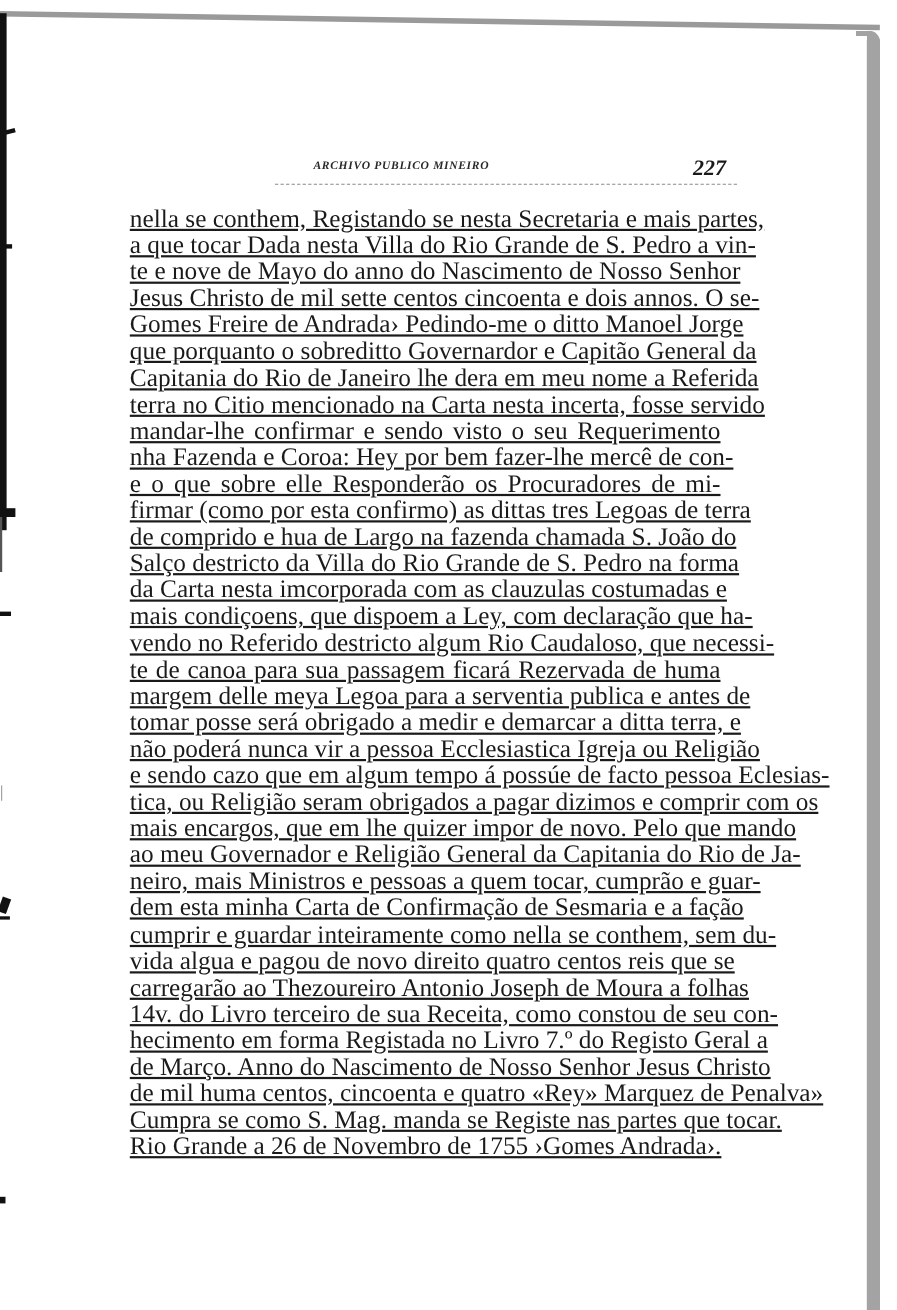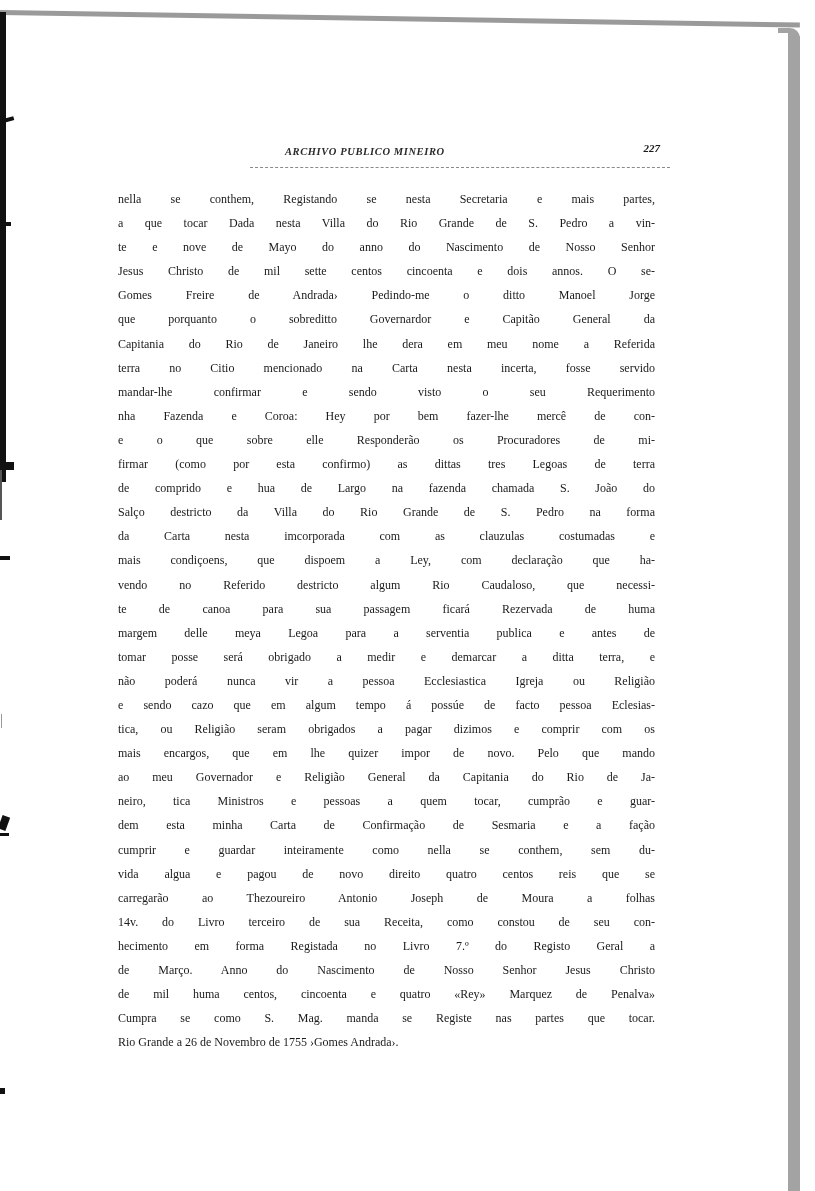--- a/index.html
+++ b/index.html
@@ -90,21 +90,21 @@
       top: 3px;
       font-size: 10.5px;
       letter-spacing: 0.6px;
       font-weight: bold;
       color: #2a2a2a;
     }
     .page-number {
       position: absolute;
       right: 0;
       top: -1px;
-      font-size: 11px;
+      font-size: 20px;
       font-weight: bold;
       color: #1a1a1a;
     }
     .header-rule {
       position: absolute;
       left: 250px;
       top: 167px;
       width: 420px;
       height: 0;
       border-top: 1px dashed #8a8a8a;
@@ -112,25 +112,26 @@
     .body-text {
       position: absolute;
       left: 118px;
       top: 187px;
       width: 537px;
     }
     .line {
       display: block;
       height: 24.1px;
       line-height: 24.1px;
-      font-size: 12px;
+      font-size: 23px;
       text-align: justify;
       text-align-last: justify;
       white-space: nowrap;
       overflow: visible;
+      text-decoration: underline;
     }
     .line.last {
       text-align-last: left;
     }
   </style>
 </head>
 <body>
 
 <div class="scan-top-edge"></div>
 <div class="scan-corner"></div>
@@ -171,21 +172,21 @@
     <span class="line">mais condiçoens, que dispoem a Ley, com declaração que ha-</span>
     <span class="line">vendo no Referido destricto algum Rio Caudaloso, que necessi-</span>
     <span class="line">te de canoa para sua passagem ficará Rezervada de huma</span>
     <span class="line">margem delle meya Legoa para a serventia publica e antes de</span>
     <span class="line">tomar posse será obrigado a medir e demarcar a ditta terra, e</span>
     <span class="line">não poderá nunca vir a pessoa Ecclesiastica Igreja ou Religião</span>
     <span class="line">e sendo cazo que em algum tempo á possúe de facto pessoa Eclesias-</span>
     <span class="line">tica, ou Religião seram obrigados a pagar dizimos e comprir com os</span>
     <span class="line">mais encargos, que em lhe quizer impor de novo. Pelo que mando</span>
     <span class="line">ao meu Governador e Religião General da Capitania do Rio de Ja-</span>
-    <span class="line">neiro, tica Ministros e pessoas a quem tocar, cumprão e guar-</span>
+    <span class="line">neiro, mais Ministros e pessoas a quem tocar, cumprão e guar-</span>
     <span class="line">dem esta minha Carta de Confirmação de Sesmaria e a fação</span>
     <span class="line">cumprir e guardar inteiramente como nella se conthem, sem du-</span>
     <span class="line">vida algua e pagou de novo direito quatro centos reis que se</span>
     <span class="line">carregarão ao Thezoureiro Antonio Joseph de Moura a folhas</span>
     <span class="line">14v. do Livro terceiro de sua Receita, como constou de seu con-</span>
     <span class="line">hecimento em forma Registada no Livro 7.º do Registo Geral a</span>
     <span class="line">de Março. Anno do Nascimento de Nosso Senhor Jesus Christo</span>
     <span class="line">de mil huma centos, cincoenta e quatro «Rey» Marquez de Penalva»</span>
     <span class="line">Cumpra se como S. Mag. manda se Registe nas partes que tocar.</span>
     <span class="line last">Rio Grande a 26 de Novembro de 1755 ›Gomes Andrada›.</span>

